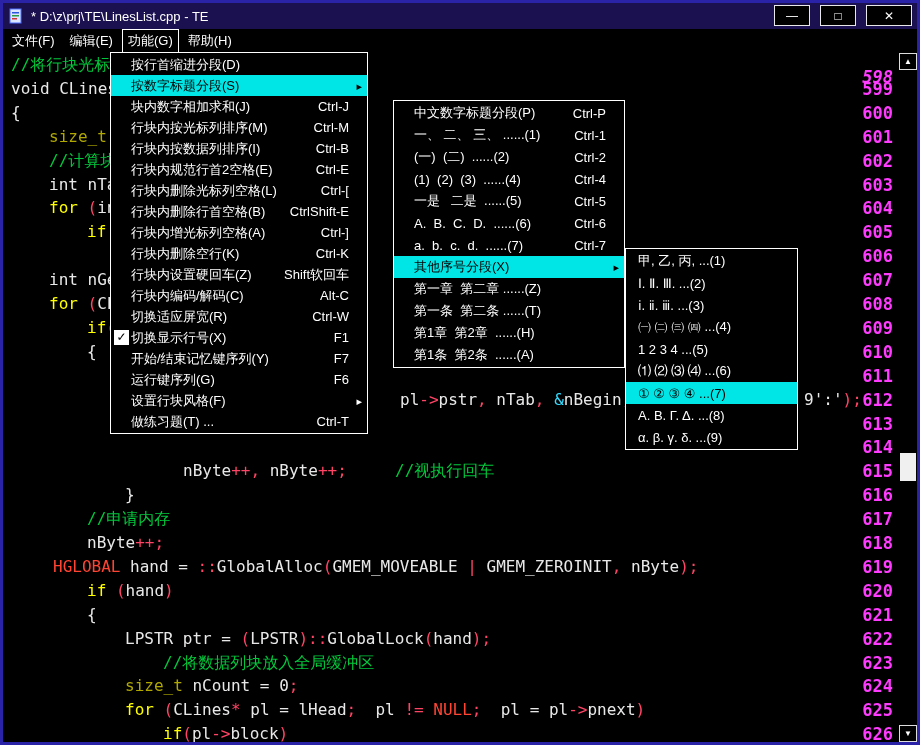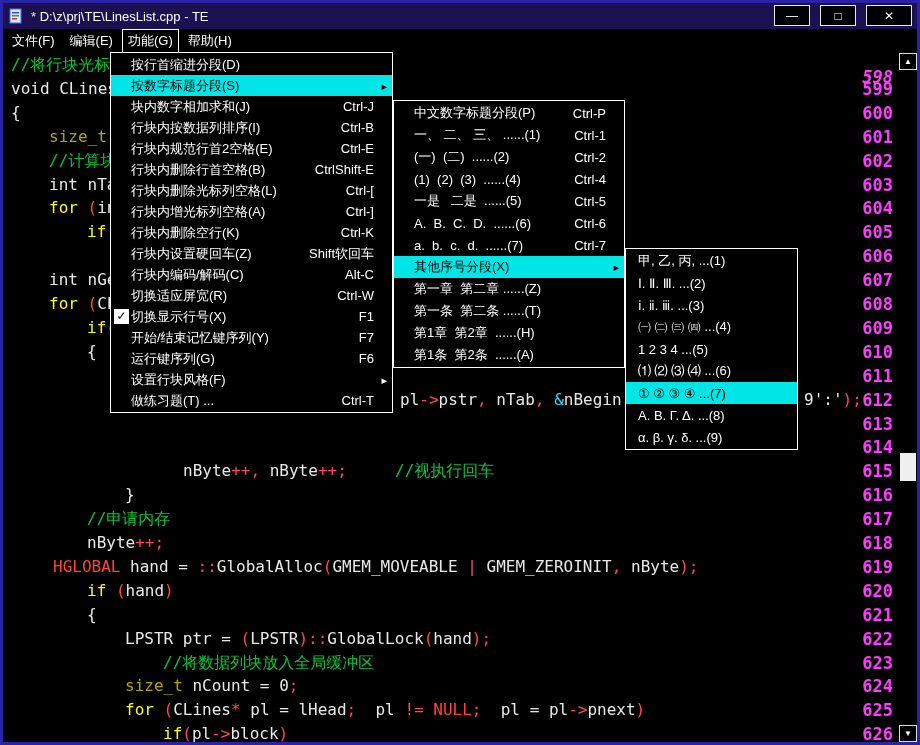--- a/index.html
+++ b/index.html
@@ -25,21 +25,21 @@
     color:var(--ui-linenum,#ff3bff);font-size:17px;line-height:24px;font-weight:bold;}
   .c-comment{color:var(--syn-comment,#00c83c);}
   .c-kw{color:var(--syn-keyword,#ffff00);}
   .c-olive{color:var(--syn-type,#b0a800);}
   .c-plain{color:var(--syn-plain,#e8e8e8);}
   .c-punct{color:var(--syn-punct,#ff4466);}
   .c-macro{color:var(--syn-macro,#ff4433);}
   .c-op{color:var(--syn-operator,#33ddff);}
   .menu{position:absolute;background:#000;border:1px solid #fff;color:#fff;font-size:13px;
     padding:1px 0;box-sizing:border-box;}
-  #function-menu{left:107px;top:49px;width:283px;z-index:10;}
+  #function-menu{left:107px;top:49px;width:258px;z-index:10;}
   #number-title-menu{left:390px;top:97px;width:232px;z-index:11;}
   #other-serial-menu{left:622px;top:245px;width:173px;z-index:12;}
   .menu-item{position:relative;display:flex;align-items:center;white-space:pre;
     padding:0 18px 0 20px;box-sizing:border-box;}
   #function-menu .menu-item{height:21px;}
   #number-title-menu .menu-item{height:22px;}
   #other-serial-menu .menu-item{height:22px;padding-left:12px;}
   .menu-item.hl{background:var(--ui-highlight,#00e6e6);color:#000;}
   .mi-short{margin-left:auto;}
   .mi-check{position:absolute;left:3px;top:3px;width:15px;height:15px;background:#fff;color:#000;
@@ -141,24 +141,25 @@
   <div class="scrollbar">
     <div class="sb-btn sb-up">▲</div>
     <div class="sb-thumb"></div>
     <div class="sb-btn sb-down">▼</div>
   </div>
 
   <div class="menu" id="function-menu">
       <div class="menu-item"><span class="mi-label">按行首缩进分段(D)</span></div>
       <div class="menu-item hl"><span class="mi-label">按数字标题分段(S)</span><span class="mi-arrow">▸</span></div>
       <div class="menu-item"><span class="mi-label">块内数字相加求和(J)</span><span class="mi-short">Ctrl-J</span></div>
+      <div class="menu-item"><span class="mi-label">行块内按光标列排序(M)</span><span class="mi-short">Ctrl-M</span></div>
       <div class="menu-item"><span class="mi-label">行块内按数据列排序(I)</span><span class="mi-short">Ctrl-B</span></div>
       <div class="menu-item"><span class="mi-label">行块内规范行首2空格(E)</span><span class="mi-short">Ctrl-E</span></div>
+      <div class="menu-item"><span class="mi-label">行块内删除光标列空格(L)</span><span class="mi-short">Ctrl-[</span></div>
       <div class="menu-item"><span class="mi-label">行块内删除行首空格(B)</span><span class="mi-short">CtrlShift-E</span></div>
-      <div class="menu-item"><span class="mi-label">行块内删除光标列空格(L)</span><span class="mi-short">Ctrl-[</span></div>
       <div class="menu-item"><span class="mi-label">行块内增光标列空格(A)</span><span class="mi-short">Ctrl-]</span></div>
       <div class="menu-item"><span class="mi-label">行块内删除空行(K)</span><span class="mi-short">Ctrl-K</span></div>
       <div class="menu-item"><span class="mi-label">行块内设置硬回车(Z)</span><span class="mi-short">Shift软回车</span></div>
       <div class="menu-item"><span class="mi-label">行块内编码/解码(C)</span><span class="mi-short">Alt-C</span></div>
       <div class="menu-item"><span class="mi-label">切换适应屏宽(R)</span><span class="mi-short">Ctrl-W</span></div>
       <div class="menu-item"><span class="mi-label">切换显示行号(X)</span><span class="mi-short">F1</span><span class="mi-check">✓</span></div>
       <div class="menu-item"><span class="mi-label">开始/结束记忆键序列(Y)</span><span class="mi-short">F7</span></div>
       <div class="menu-item"><span class="mi-label">运行键序列(G)</span><span class="mi-short">F6</span></div>
       <div class="menu-item"><span class="mi-label">设置行块风格(F)</span><span class="mi-arrow">▸</span></div>
       <div class="menu-item"><span class="mi-label">做练习题(T) ...</span><span class="mi-short">Ctrl-T</span></div>

